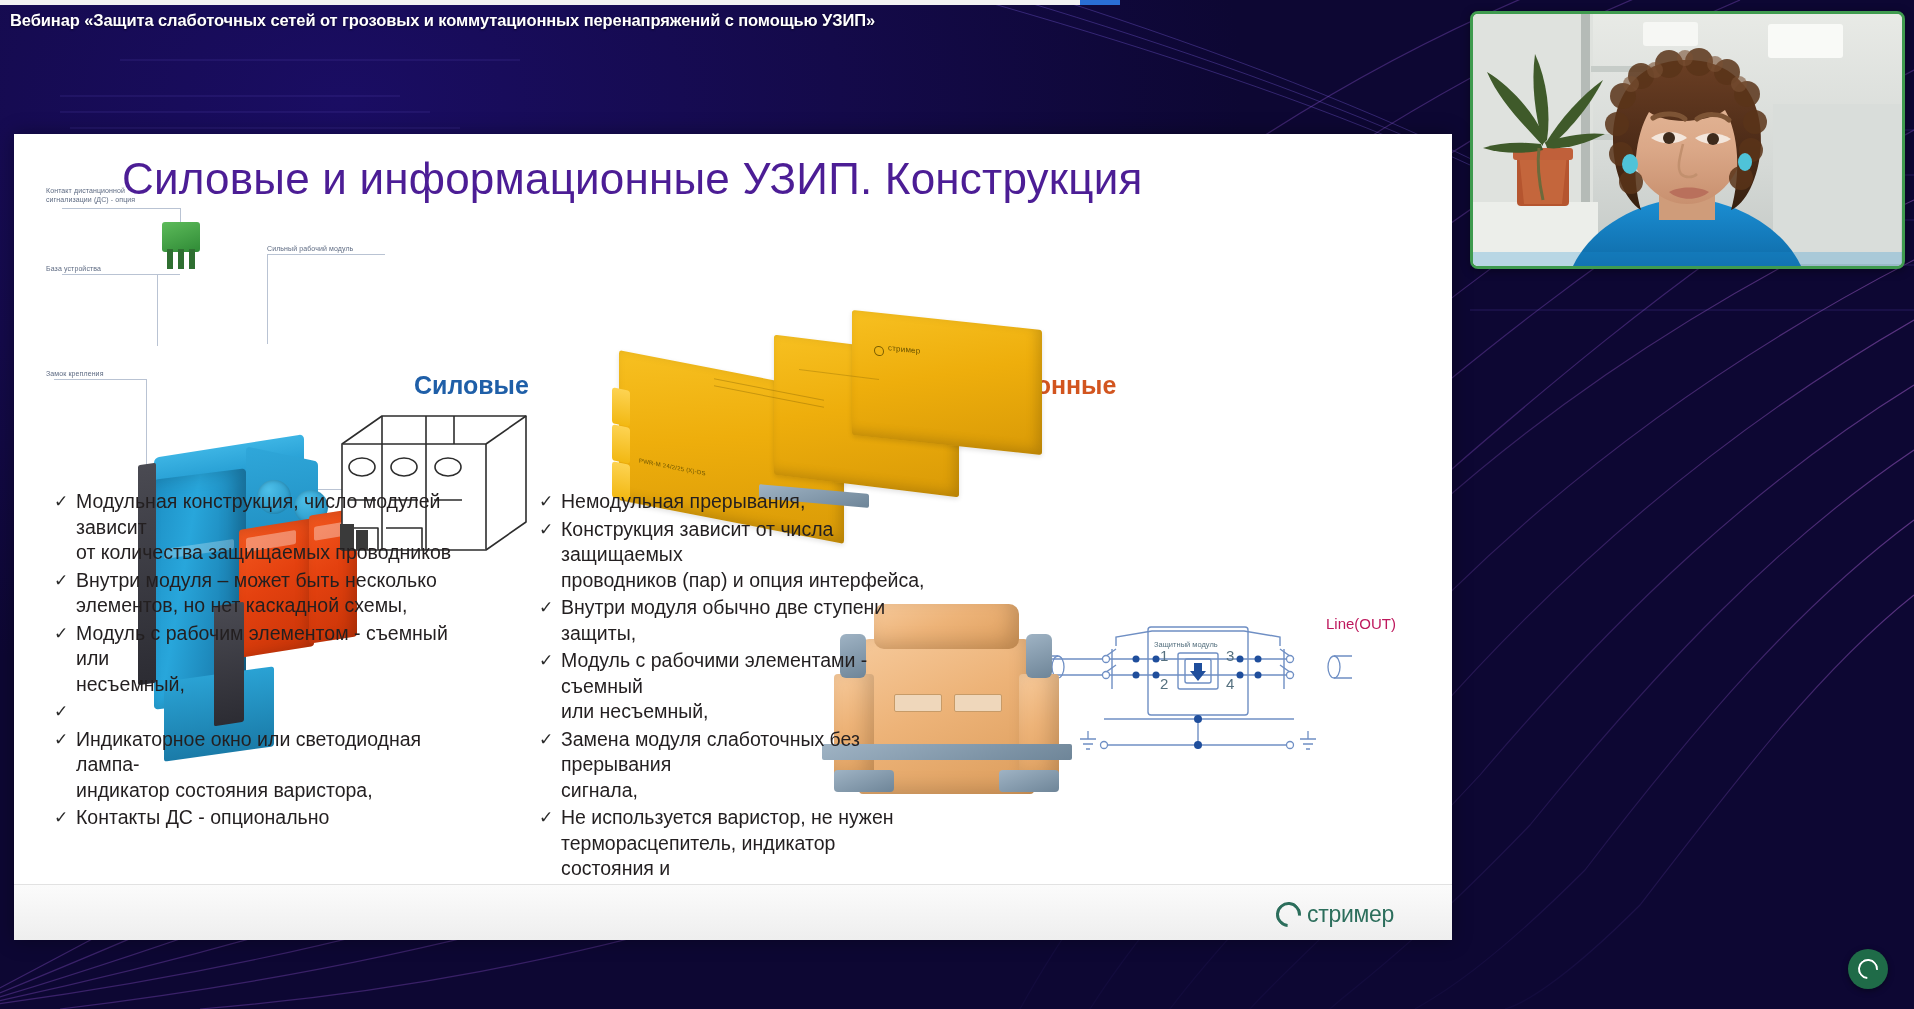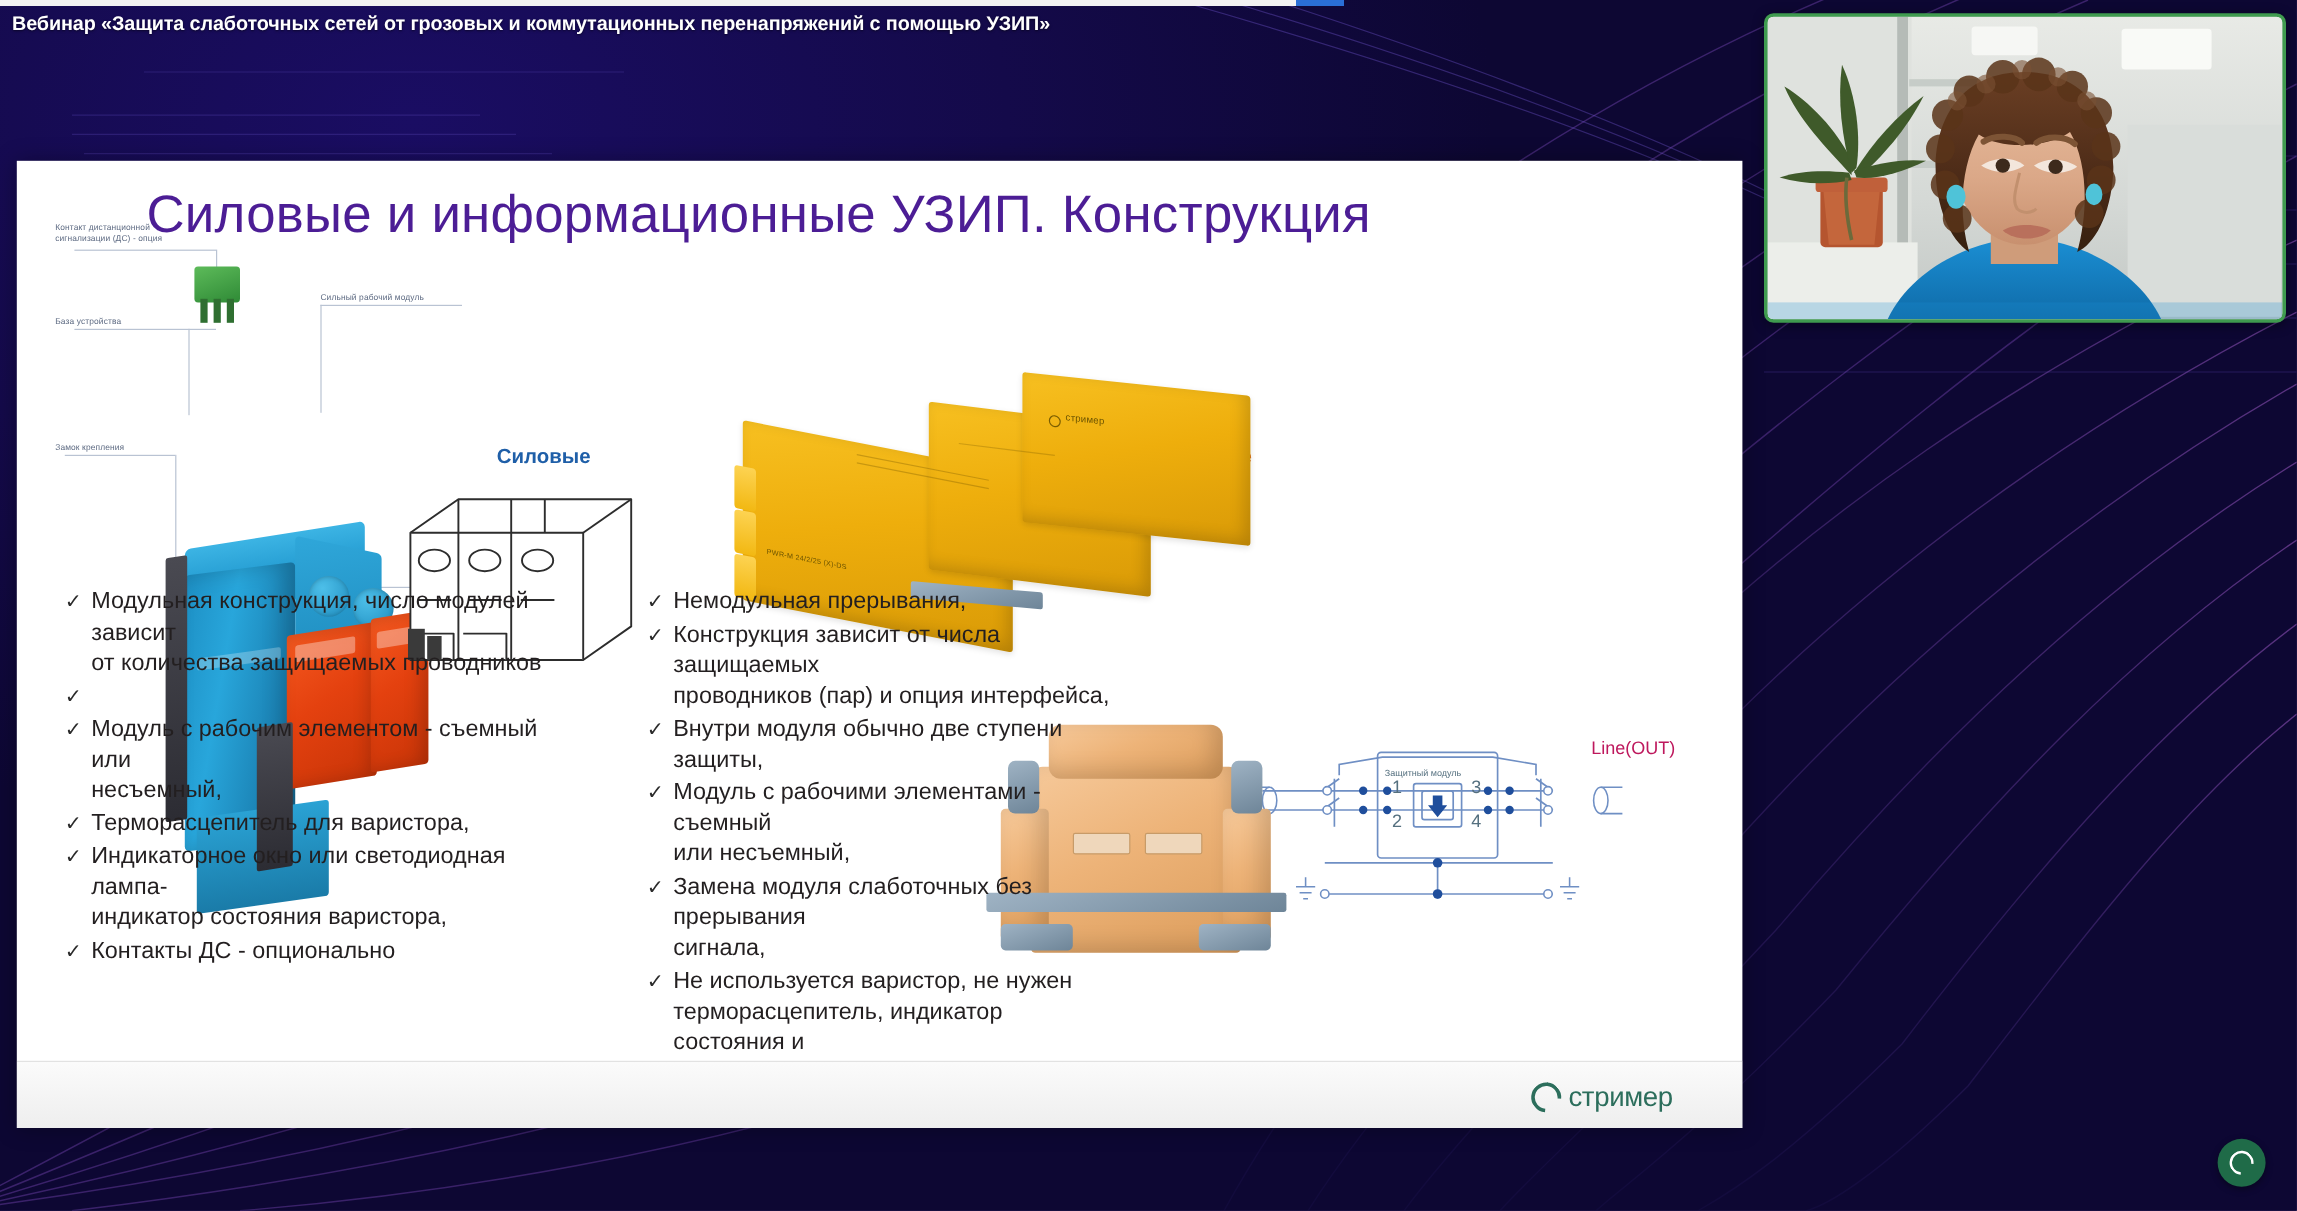--- a/index.html
+++ b/index.html
@@ -68,21 +68,21 @@
     position: absolute;
     left: 108px; top: 20px;
     color: #4c1d95;
     font-size: 44px;
     font-weight: normal;
     letter-spacing: 0.2px;
     white-space: nowrap;
   }
   .col-head {
     position: absolute;
-    font-size: 17px;
+    font-size: 25px;
     font-weight: bold;
     white-space: nowrap;
   }
   .col-head.left  { left: 400px; top: 237px; color: #1f5fa8; }
   .col-head.right { left: 874px; top: 237px; color: #d2551f; }
 
   
   .anno {
     position: absolute;
     font-size: 7px;
@@ -454,29 +454,30 @@
   </div>
 
   <div class="bullet-list" id="bullets-left" style="left:40px; top:355px; width:420px;">
       <div class="bullet-row">
         <span class="chk">✓</span>
         <span class="btext">Модульная конструкция, число модулей зависит
 от количества защищаемых проводников</span>
       </div>
       <div class="bullet-row">
         <span class="chk">✓</span>
+        <span class="btext">Внутри модуля – может быть несколько
+элементов, но нет каскадной схемы,</span>
       </div>
       <div class="bullet-row">
         <span class="chk">✓</span>
         <span class="btext">Модуль с рабочим элементом - съемный или
 несъемный,</span>
       </div>
       <div class="bullet-row">
         <span class="chk">✓</span>
-        <span class="btext">Терморасцепитель для варистора,</span>
       </div>
       <div class="bullet-row">
         <span class="chk">✓</span>
         <span class="btext">Индикаторное окно или светодиодная лампа-
 индикатор состояния варистора,</span>
       </div>
       <div class="bullet-row">
         <span class="chk">✓</span>
         <span class="btext">Контакты ДС - опционально</span>
       </div>

